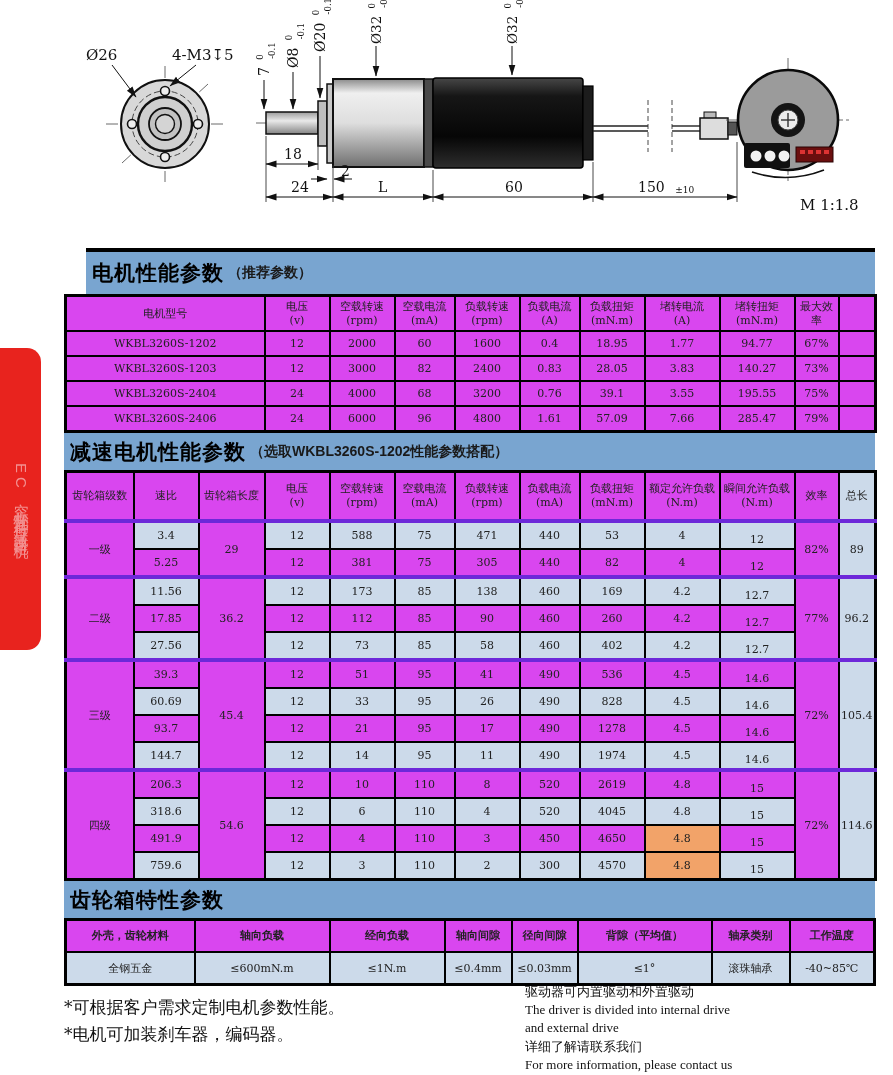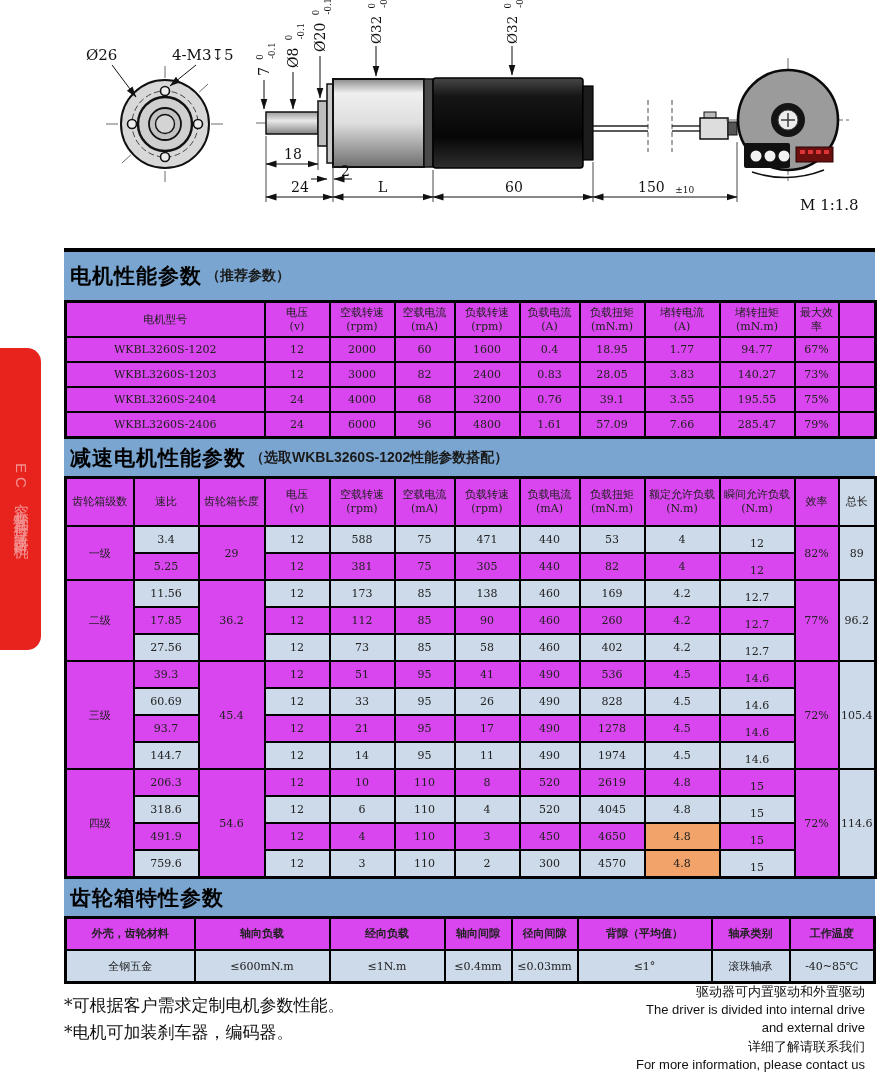--- a/index.html
+++ b/index.html
@@ -19,45 +19,45 @@
   }
   
   .drawing{position:absolute;left:0;top:0;width:893px;height:246px;}
   .dim{font-family:"DejaVu Serif",serif;fill:#111;}
   
   .content{position:absolute;left:64px;top:248px;width:811px;}
   .section-bar{
     background:#79a5d0;height:37px;display:flex;align-items:baseline;
     padding:0 0 0 6px;box-sizing:border-box;align-items:center;
   }
-  .section-bar.first{border-top:4px solid #000;height:52px;}
+  .section-bar.first{border-top:4px solid #000;height:46px;margin-left:22px;}
   .bar-title{font-size:21px;font-weight:bold;color:#000;letter-spacing:1px;}
   .bar-subtitle{font-size:14px;color:#1a1a1a;margin-left:4px;font-weight:bold;}
   table{
     width:811px;border-collapse:collapse;table-layout:fixed;
     font-family:"DejaVu Serif",serif;font-size:11px;color:#222;
     border:3px solid #000;background:#d946ef;
   }
   th,td{border:2px solid #000;text-align:center;padding:0;overflow:hidden;}
   th{font-weight:normal;line-height:1.25;white-space:pre-line;}
   #motor-table th{height:33px;}
   #motor-table td{height:23px;}
   #gear-table th{height:46px;}
   #gear-table td{height:23px;}
-  #gear-table tr.group-start td{border-top:2px solid #6d28d9;}
+  #gear-table tr.group-start td{border-top:4px solid #6d28d9;}
   #box-table th{height:30px;font-weight:bold;}
   #box-table td{height:30px;background:#ccdaea;}
   .shaded{background:#ccdaea;}
   .orange{background:#f2a369 !important;}
   .low{vertical-align:bottom;padding-bottom:2px;}
   
   .notes{margin-top:8px;font-family:"DejaVu Serif",serif;font-size:17px;color:#111;line-height:1.6;}
   .footer{
-    position:absolute;right:28px;top:983px;width:340px;text-align:right;
-    font-family:Liberation Sans, sans-serif;font-size:13px;line-height:1.4;color:#111;
+    position:absolute;right:28px;top:983px;width:340px;text-align:left;
+    font-family:Liberation Serif, serif;font-size:13px;line-height:1.4;color:#111;
   }
 </style>
 </head>
 <body>
 
 <div class="drawing">
 <svg width="893" height="246" viewBox="0 0 893 246">
   <defs>
     <marker id="arr" markerWidth="12" markerHeight="9" refX="10.5" refY="4.5" orient="auto-start-reverse" markerUnits="userSpaceOnUse">
       <path d="M0,1 L11,4.5 L0,8 z" fill="#111"></path>

